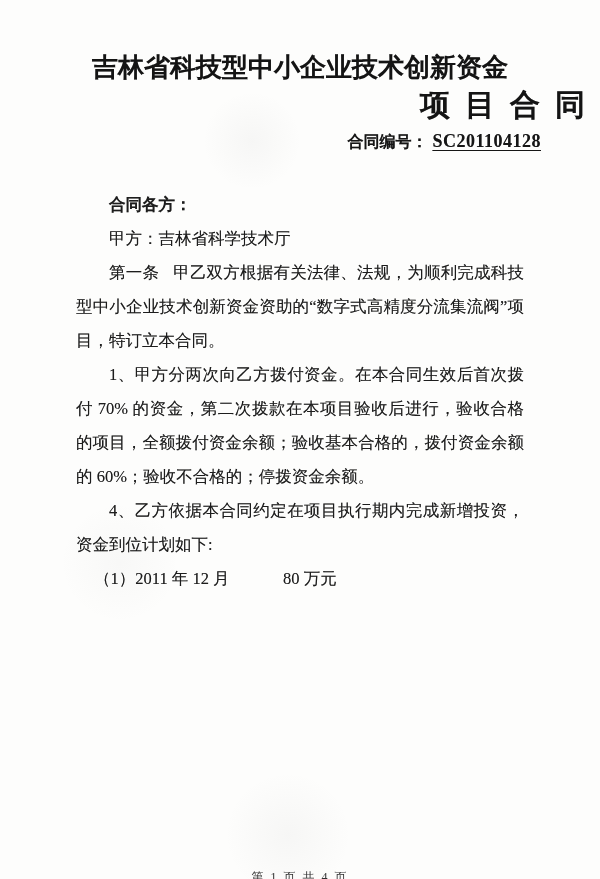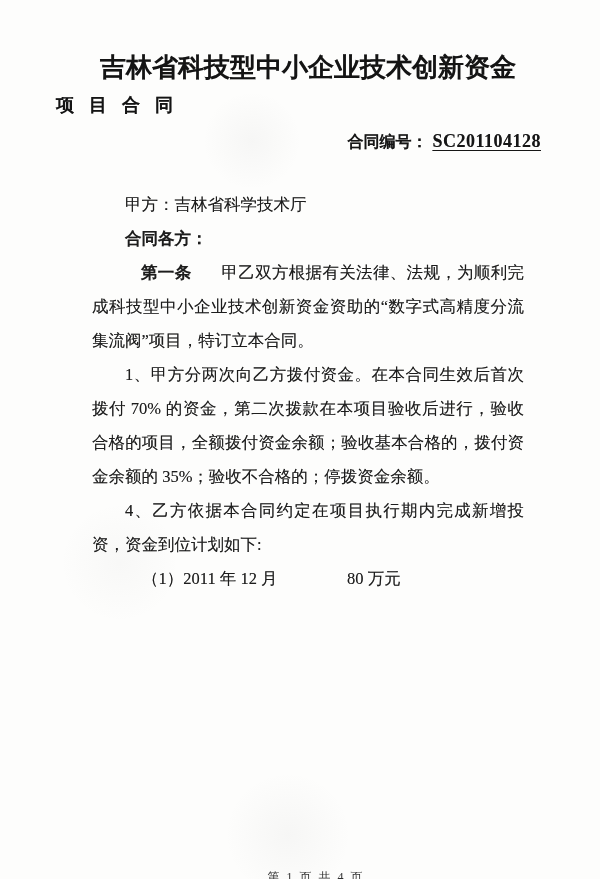--- a/index.html
+++ b/index.html
@@ -1,15 +1,15 @@
 <!DOCTYPE html>
 <html><head>
 <meta charset="utf-8">
 <style>
-  * { box-sizing: border-box; margin-left: 16px; }
+  * { box-sizing: border-box; }
   html, body { margin: 0; padding: 0; background: #ffffff; }
 
   .page {
     position: relative;
     width: 600px;
     height: 879px;
     margin: 0 auto;
     overflow: hidden;
     color: #1d1d1d;
     background:
@@ -28,27 +28,27 @@
     text-align: center;
     font-family: "Liberation Sans", "DejaVu Sans", sans-serif;
     font-size: 26px;
     line-height: 34px;
     font-weight: 700;
     color: #141414;
   }
 
   .doc-subtitle {
     margin-top: 5px;
-    text-align: left;
+    text-align: right;
     font-family: "Liberation Sans", "DejaVu Sans", sans-serif;
-    font-size: 18px;
+    font-size: 30px;
     line-height: 32px;
     font-weight: 700;
     letter-spacing: 15px;
-    padding-left: 24px; 
+    padding-left: 15px; 
     color: #141414;
   }
 
   .contract-line {
     margin-top: 8px;
     padding-right: 59px;
     text-align: right;
     font-size: 16px;
     line-height: 24px;
     font-weight: 700;
@@ -68,21 +68,21 @@
   main {
     margin-top: 34px;
     padding: 0 76px 0 76px;
     font-size: 16.5px;
     line-height: 34px;
     text-align: justify;
   }
 
   .para { margin: 0; text-indent: 2em; }
   .bold { font-weight: 700; }
-  .clause-label { font-weight: 700; margin-right: 0.85em; }
+  .clause-label { font-weight: 400; margin-right: 0.85em; }
 
   .sched { padding-left: 18px; line-height: 34px; white-space: nowrap; }
   .sched-date { display: inline-block; width: 189px; }
   .sched-amount { display: inline-block; }
 
   footer {
     position: absolute;
     left: 0; right: 0;
     top: 868px;
     text-align: center;
@@ -101,30 +101,30 @@
   <header>
     <h1 class="doc-title">吉林省科技型中小企业技术创新资金</h1>
     <div class="doc-subtitle">项目合同</div>
     <div class="contract-line">
       <span class="cn-label">合同编号：</span><span class="cn-value">SC201104128</span>
     </div>
   </header>
 
   <main>
 
+    <p class="para bold">合同各方：</p>
+
     <p class="para">甲方：吉林省科学技术厅</p>
-
-    <p class="para bold">合同各方：</p>
 
 
     <p class="para"><span class="clause-label">第一条</span><span>甲乙双方根据有关法律、法规，为顺利完成科技型中小企业技术创新资金资助的“数字式高精度分流集流阀”项目，特订立本合同。</span></p>
 
 
 
-    <p class="para">1、甲方分两次向乙方拨付资金。在本合同生效后首次拨付 70% 的资金，第二次拨款在本项目验收后进行，验收合格的项目，全额拨付资金余额；验收基本合格的，拨付资金余额的 35%；验收不合格的；停拨资金余额。</p>
+    <p class="para">1、甲方分两次向乙方拨付资金。在本合同生效后首次拨付 70% 的资金，第二次拨款在本项目验收后进行，验收合格的项目，全额拨付资金余额；验收基本合格的，拨付资金余额的 60%；验收不合格的；停拨资金余额。</p>
 
     <p class="para">4、乙方依据本合同约定在项目执行期内完成新增投资，资金到位计划如下:</p>
 
     <div class="sched">
       <span class="sched-date">（1）2011 年 12 月</span><span class="sched-amount">80 万元</span>
     </div>
 
 
   </main>
 

